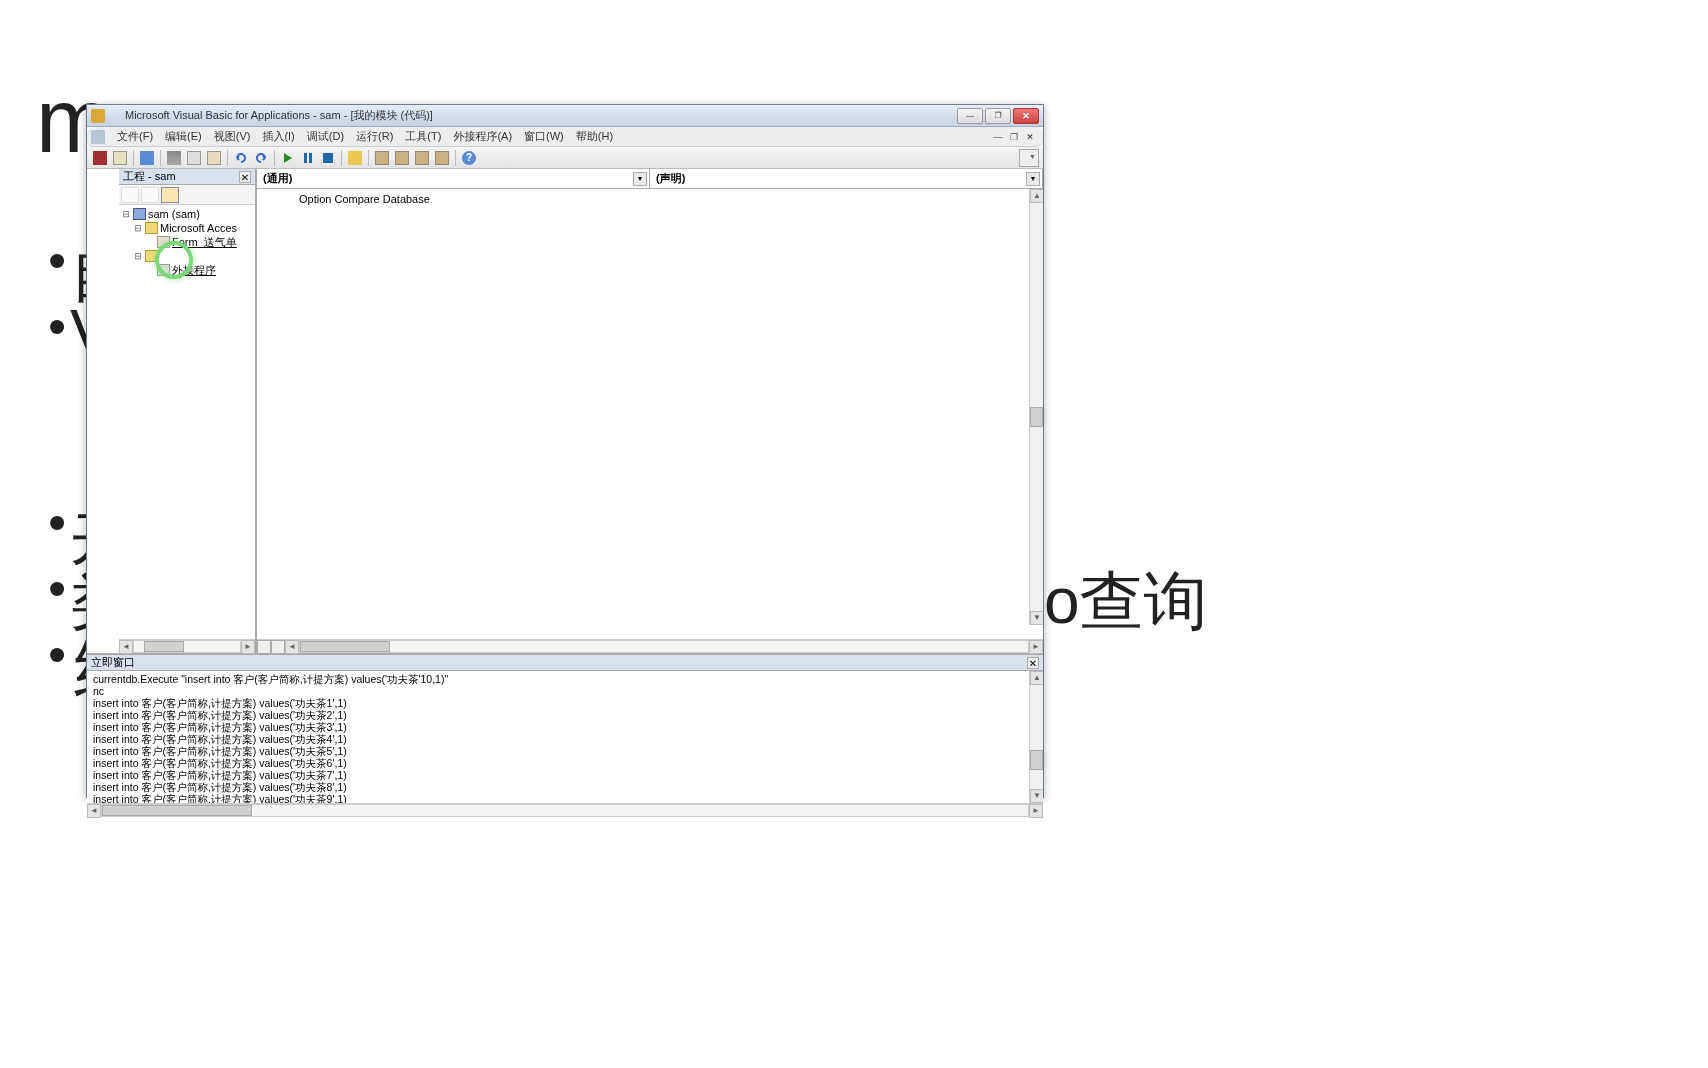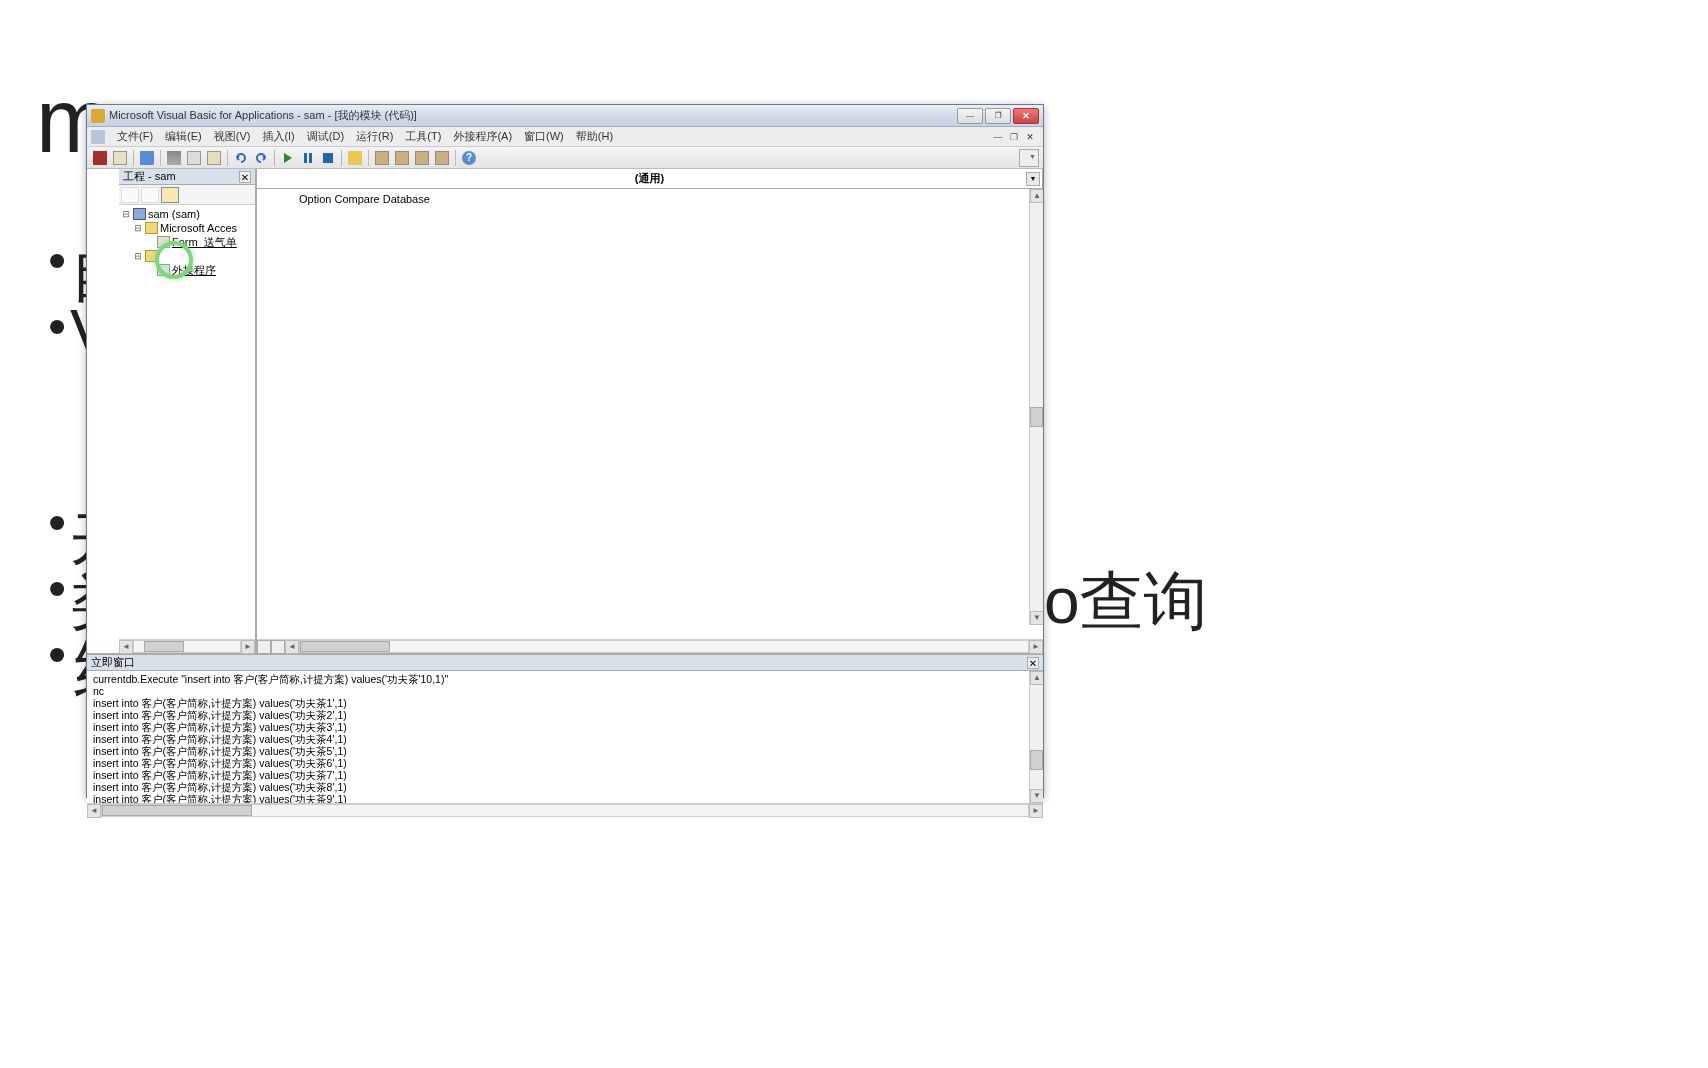--- a/index.html
+++ b/index.html
@@ -11,35 +11,36 @@
 .window {
   position: absolute; left: 86px; top: 104px; width: 958px; height: 694px;
   background: #fff; border: 1px solid #6b7a8f;
   box-shadow: 0 2px 8px rgba(0,0,0,0.3);
 }
 .titlebar {
   height: 22px;
   background: linear-gradient(to bottom, #e8eef7 0%, #d4dce9 50%, #c8d2e2 100%);
   border-bottom: 1px solid #a0acc0;
   display: flex; align-items: center; padding: 0 4px;
-  font-size: 11px; color: #333;
+  font-size: 11px; color: #333; gap: 16px;
 }
 .titlebar-icon { width: 14px; height: 14px; margin-right: 4px; background: #d8a838; border-radius: 2px; display: inline-block; }
 .titlebar-text { flex: 1; }
 .titlebar-btns { display: flex; gap: 2px; }
 .titlebar-btn { width: 26px; height: 16px; border: 1px solid #999; background: linear-gradient(#f5f5f5,#ddd); border-radius: 2px; display: flex; align-items: center; justify-content: center; font-size: 10px; }
 .titlebar-btn.close { background: linear-gradient(#e77,#c44); color: #fff; border-color: #a33; }
 .titlebar-btn.close::before { content: "✕"; font-size: 9px; font-weight: bold; }
 .titlebar-btn.min::before { content: "—"; font-size: 8px; }
 .titlebar-btn.max::before { content: "❐"; font-size: 8px; }
 
 .menubar {
   height: 20px; display: flex; align-items: center; padding: 0 4px;
   font-size: 11px; color: #333; background: #ecedef;
   border-bottom: 1px solid #ccc;
+  border-radius: 7px;
 }
 .menubar .menu-icon { width: 14px; height: 14px; background: #b8c4d8; margin-right: 6px; border-radius: 1px; }
 .menu-item { padding: 2px 6px; cursor: pointer; }
 .menubar-spacer { flex: 1; }
 .menubar-doc-btns { display: flex; gap: 2px; margin-right: 2px; }
 .doc-btn { width: 14px; height: 12px; font-size: 9px; display: flex; align-items: center; justify-content: center; color: #555; }
 .doc-btn.close { color: #333; }
 
 .toolbar {
   height: 22px; display: flex; align-items: center; padding: 0 4px;
@@ -93,21 +94,21 @@
   box-shadow: 0 0 6px rgba(126,214,122,0.7);
   pointer-events: none;
 }
 .panel-scroll { height: 14px; background: #f0f0f0; border-top: 1px solid #ccc; display: flex; }
 .scroll-arrow { width: 14px; height: 14px; background: #e4e4e4; border: 1px solid #bbb; font-size: 8px; text-align: center; line-height: 12px; color: #666; }
 .scroll-track { flex: 1; background: #f4f4f4; border: 1px solid #ccc; position: relative; }
 .scroll-thumb { position: absolute; height: 100%; background: #d0d0d0; border: 1px solid #aaa; }
 
 .code-area { flex: 1; display: flex; flex-direction: column; border-left: 1px solid #aaa; }
 .code-dropdowns { height: 20px; display: flex; border-bottom: 1px solid #aaa; }
-.code-dd { flex: 1; border-right: 1px solid #aaa; background: #fff; position: relative; padding: 2px 6px; font-size: 11px; font-weight: bold; display: flex; align-items: center; justify-content: center; }
+.code-dd { flex: 1; border-right: 1px solid #aaa; background: #fff; position: relative; padding: 2px 6px; font-size: 11px; font-weight: bold; display: flex; align-items: center; }
 .code-dd-arrow { position: absolute; right: 2px; width: 14px; height: 14px; background: #e8e8e8; border: 1px solid #aaa; font-size: 7px; text-align: center; line-height: 12px; }
 .code-editor { flex: 1; background: #fff; font-family: "Consolas","Courier New",monospace; font-size: 11px; padding: 4px 8px; position: relative; overflow: hidden; margin-left: 34px; }
 .code-vscroll { position: absolute; right: 0; top: 0; bottom: 14px; width: 14px; background: #f0f0f0; border-left: 1px solid #ccc; }
 .code-vscroll .scroll-thumb-v { position: absolute; width: 100%; height: 20px; background: #d0d0d0; border: 1px solid #aaa; }
 .code-hscroll { height: 14px; background: #f0f0f0; border-top: 1px solid #ccc; display: flex; }
 .code-hscroll .view-btns { display: flex; }
 .view-btn { width: 14px; height: 14px; border: 1px solid #aaa; background: #eee; font-size: 8px; }
 
 .immediate-panel { border-top: 2px solid #aaa; height: 164px; display: flex; flex-direction: column; }
 .immediate-header { height: 16px; background: #d8e0ec; border-bottom: 1px solid #aaa; font-size: 11px; padding: 0 4px; display: flex; justify-content: space-between; align-items: center; }
@@ -279,20 +280,24 @@
         <div class="scroll-arrow">►</div>
       </div>
     </div>
 
     <div class="code-area">
       <div class="code-dropdowns">
         <div class="code-dd">
           <span>(通用)</span>
           <span class="code-dd-arrow">▼</span>
         </div>
+        <div class="code-dd">
+          <span>(声明)</span>
+          <span class="code-dd-arrow">▼</span>
+        </div>
       </div>
       <div class="code-editor">
         <div>Option Compare Database</div>
         <div class="code-vscroll">
           <div class="scroll-arrow" style="position:absolute;top:0;">▲</div>
           <div class="scroll-thumb-v" style="top:50%;"></div>
           <div class="scroll-arrow" style="position:absolute;bottom:0;">▼</div>
         </div>
       </div>
       <div class="code-hscroll">

